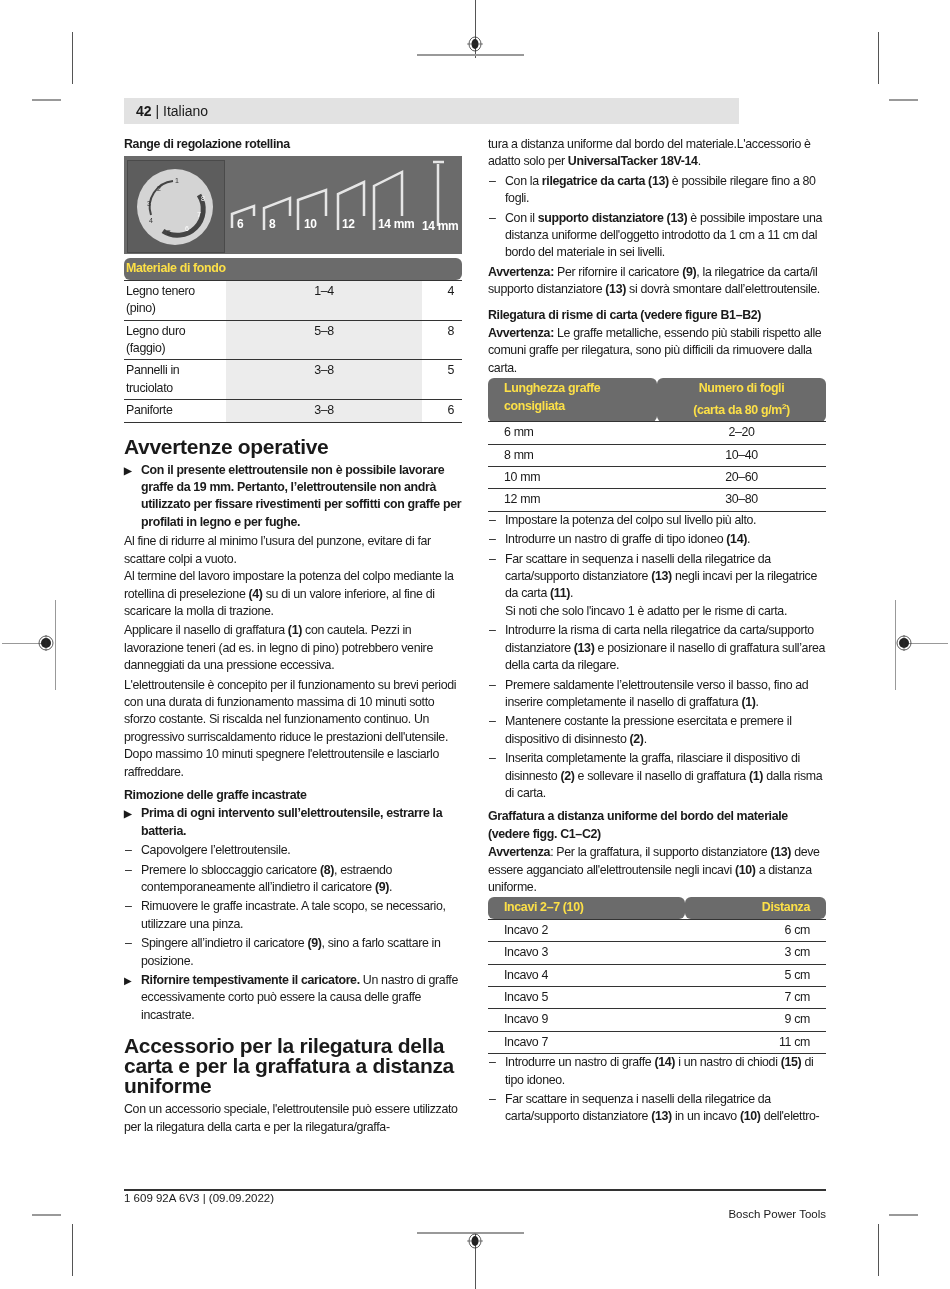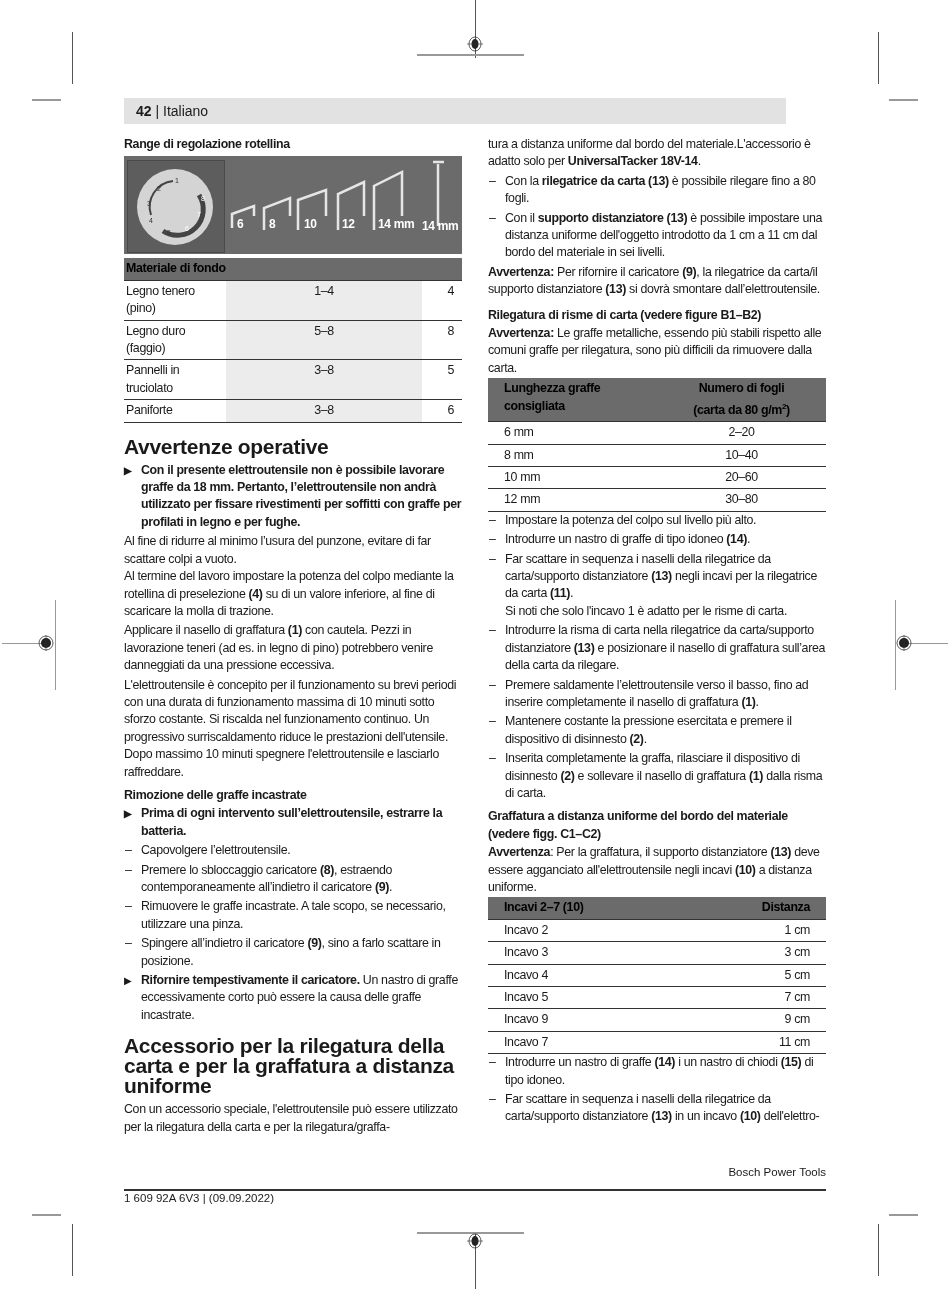--- a/index.html
+++ b/index.html
@@ -1,50 +1,50 @@
 <!DOCTYPE html>
 <html><head>
 <meta charset="utf-8">
 <style>
   html, body { margin:0; padding:0; background:#fff; }
   body { width:950px; height:1289px; position:relative; overflow:hidden;
          font-family:"Liberation Sans", sans-serif; color:#1a1a1a; }
   .crop { position:absolute; background:#555; }
   .reg { position:absolute; width:16px; height:16px; }
-  .header-bar { position:absolute; left:124px; top:98px; width:662px; height:26px;
+  .header-bar { position:absolute; left:124px; top:98px; width:615px; height:26px;
                 background:#e2e2e2; }
   .header-bar .pg { position:absolute; left:12px; top:5px; font-size:14px; }
   .header-bar .pg b { font-weight:bold; }
   .col { position:absolute; font-size:12.4px; line-height:17.4px; letter-spacing:-0.35px; }
   .col-left { left:124px; top:136px; width:338px; }
   .col-right { left:488px; top:136px; width:338px; }
   p { margin:0 0 2px 0; }
   b { font-weight:bold; }
   .h2 { font-size:21px; font-weight:bold; line-height:20px; margin:10px 0 5px 0; letter-spacing:-0.3px; }
   .h3 { font-weight:bold; margin:6px 0 1px 0; }
   .tri, .dash { position:relative; padding-left:17px; margin-bottom:2px; }
   .tri::before { content:"\25B6"; position:absolute; left:0; top:0; font-size:10px; }
   .dash::before { content:"\2013"; position:absolute; left:1px; top:0; }
   .tri-bold { font-weight:bold; }
   table { border-collapse:collapse; width:100%; }
-  .dark-head td { background:#6b6b6b; color:#000000; font-weight:bold; padding:2px 2px; vertical-align:top; }
+  .dark-head td { background:#6b6b6b; color:#fde047; font-weight:bold; padding:2px 2px; vertical-align:top;border-radius:6px; }
   .fig { background:#6b6b6b; height:98px; position:relative; margin-top:3px; }
   .dial-box { position:absolute; left:3px; top:4px; width:96px; height:91px; background:#5d5d5d;
               border:1px solid #4a4a4a; }
   .dial { position:absolute; left:9px; top:8px; width:76px; height:76px; border-radius:50%; background:#d4d4d4; }
   .staples { position:absolute; left:104px; top:0; right:0; height:98px; }
   .tbl1 td { border-bottom:1.5px solid #333; padding:2px 2px; vertical-align:top; }
   .tbl1 td.mid { background:#ececec; text-align:center; }
   .tbl1 td.num { text-align:right; padding-right:8px; }
   .tbl2 td, .tbl3 td { border-bottom:1.2px solid #333; padding:2px 16px; }
   .tbl2 td.c { text-align:center; }
   .tbl3 td.r { text-align:right; }
   .footer-line { position:absolute; left:124px; top:1189px; width:702px; height:2px; background:#333; }
   .footer-left { position:absolute; left:124px; top:1192px; font-size:11.5px; }
-  .footer-right { position:absolute; right:124px; top:1166px; font-size:11.5px; }
+  .footer-right { position:absolute; right:124px; top:1208px; font-size:11.5px; }
   sup { font-size:8px; }
 </style>
 </head>
 <body>
 
 <div class="crop" style="left:72px;top:32px;width:1px;height:52px;"></div>
 <div class="crop" style="left:32px;top:99px;width:29px;height:2px;background:#999;"></div>
 <div class="crop" style="left:878px;top:32px;width:1px;height:52px;"></div>
 <div class="crop" style="left:889px;top:99px;width:29px;height:2px;background:#999;"></div>
 <div class="crop" style="left:72px;top:1224px;width:1px;height:52px;"></div>
@@ -148,21 +148,21 @@
     </tr>
     <tr>
       <td>Paniforte</td>
       <td class="mid">3–8</td>
       <td class="num">6</td>
     </tr>
   </tbody>
     </table>
 
   <div class="h2" style="margin-top:14px">Avvertenze operative</div>
-  <div class="tri tri-bold">Con il presente elettroutensile non è possibile lavorare graffe da 18 mm. Pertanto, l’elettroutensile non andrà utilizzato per fissare rivestimenti per soffitti con graffe per profilati in legno e per fughe.</div>
+  <div class="tri tri-bold">Con il presente elettroutensile non è possibile lavorare graffe da 19 mm. Pertanto, l’elettroutensile non andrà utilizzato per fissare rivestimenti per soffitti con graffe per profilati in legno e per fughe.</div>
   <p style="margin-bottom:0">Al fine di ridurre al minimo l’usura del punzone, evitare di far scattare colpi a vuoto.</p>
   <p><span>Al termine del lavoro impostare la potenza del colpo mediante la rotellina di preselezione </span><b>(4)</b><span> su di un valore inferiore, al fine di scaricare la molla di trazione.</span></p>
   <p><span>Applicare il nasello di graffatura </span><b>(1)</b><span> con cautela. Pezzi in lavorazione teneri (ad es. in legno di pino) potrebbero venire danneggiati da una pressione eccessiva.</span></p>
   <p style="margin-bottom:0">L'elettroutensile è concepito per il funzionamento su brevi periodi con una durata di funzionamento massima di 10 minuti sotto sforzo costante. Si riscalda nel funzionamento continuo. Un progressivo surriscaldamento riduce le prestazioni dell'utensile.</p>
   <p>Dopo massimo 10 minuti spegnere l'elettroutensile e lasciarlo raffreddare.</p>
 
   <div class="h3" style="margin-top:6px">Rimozione delle graffe incastrate</div>
   <div class="tri tri-bold">Prima di ogni intervento sull’elettroutensile, estrarre la batteria.</div>
   <div class="dash">Capovolgere l’elettroutensile.</div>
   <div class="dash"><span>Premere lo sbloccaggio caricatore </span><b>(8)</b><span>, estraendo contemporaneamente all’indietro il caricatore </span><b>(9)</b><span>.</span></div>
@@ -217,21 +217,21 @@
   <div class="h3" style="margin-top:6px">Graffatura a distanza uniforme del bordo del materiale (vedere figg. C1–C2)</div>
   <p style="margin-bottom:1px"><b>Avvertenza</b><span>: Per la graffatura, il supporto distanziatore </span><b>(13)</b><span> deve essere agganciato all'elettroutensile negli incavi </span><b>(10)</b><span> a distanza uniforme.</span></p>
   <table class="tbl3">
     <tbody>
         <tr class="dark-head">
           <td>Incavi 2–7 (10)</td>
           <td class="r">Distanza</td>
         </tr>
     <tr>
           <td>Incavo 2</td>
-          <td class="r">1 cm</td>
+          <td class="r">6 cm</td>
         </tr>
     <tr>
           <td>Incavo 3</td>
           <td class="r">3 cm</td>
         </tr>
     <tr>
           <td>Incavo 4</td>
           <td class="r">5 cm</td>
         </tr>
     <tr>

